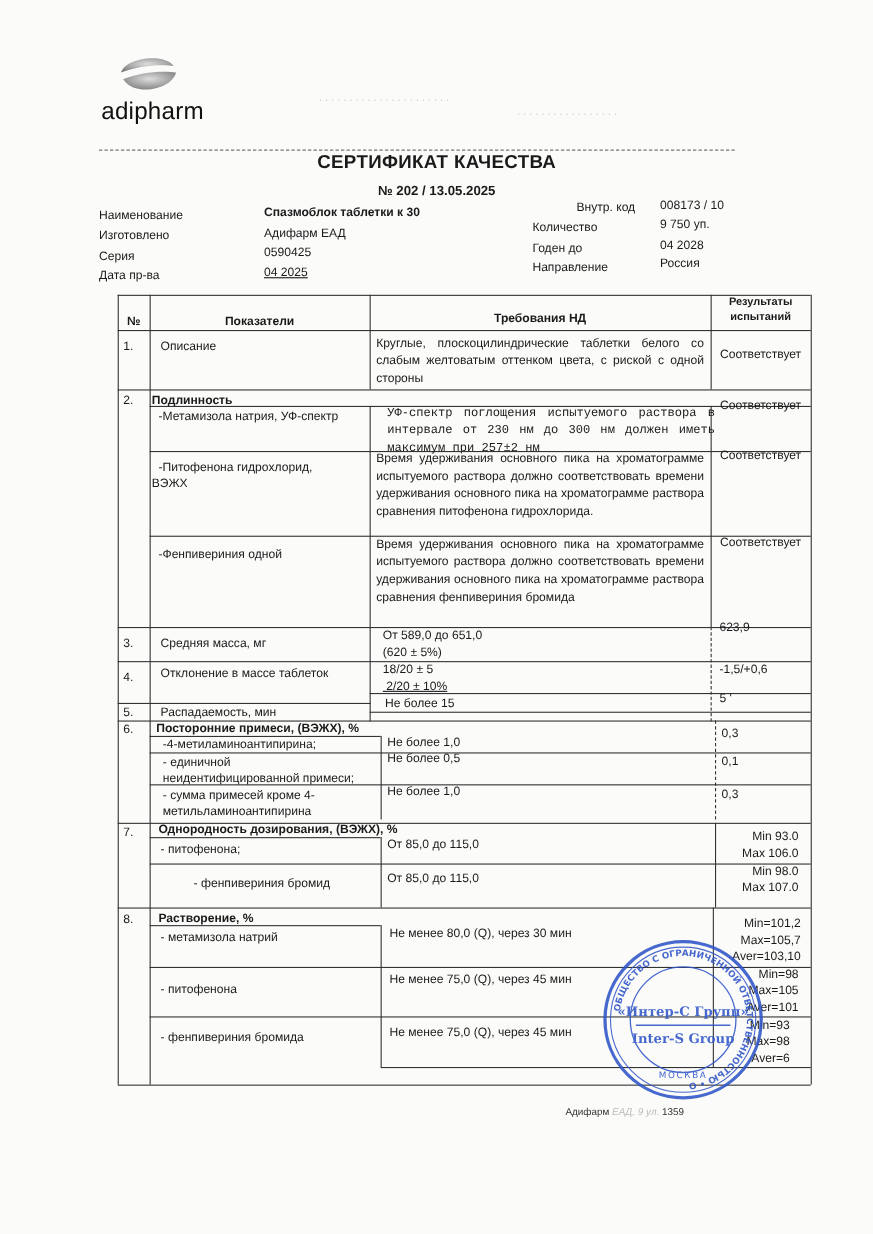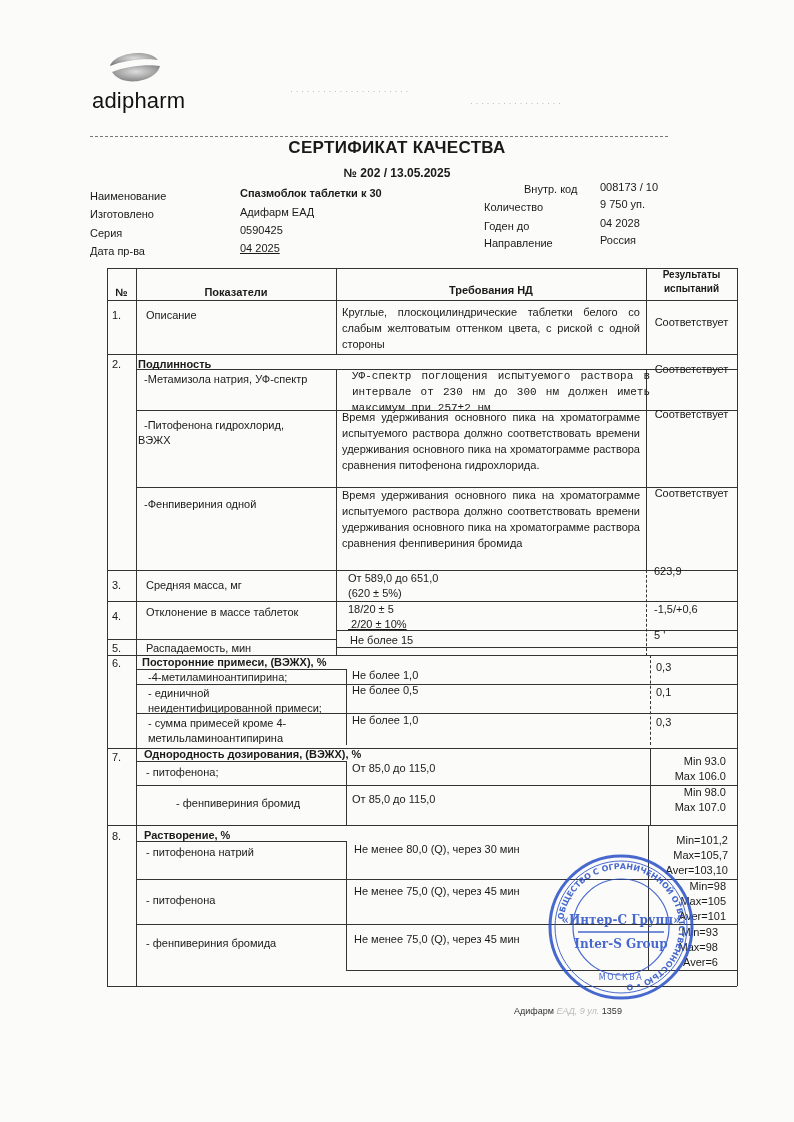--- a/index.html
+++ b/index.html
@@ -214,21 +214,21 @@
     <div>Max 107.0</div>
   </div>
   <div class="line-h" style="left:107px; top:825px; width:630px;"></div>
 
   <div class="cell" style="left:112px; top:829px;">8.</div>
   <div class="cell bold" style="left:144px; top:828px;">Растворение, %</div>
   <div class="line-h" style="left:136px; top:841px; width:210px;"></div>
   <div class="line-v" style="left:346px; top:841px; height:129px;"></div>
   <div class="line-v" style="left:648px; top:825px; height:145px;"></div>
 
-  <div class="cell" style="left:146px; top:845px;">- питофенона натрий</div>
+  <div class="cell" style="left:146px; top:845px;">- метамизола натрий</div>
   <div class="cell" style="left:354px; top:842px;">Не менее 80,0 (Q), через 30 мин</div>
   <div class="cell right" style="left:648px; top:833px; width:80px;">
     <div>Min=101,2</div>
     <div>Max=105,7</div>
     <div>Aver=103,10</div>
   </div>
   <div class="line-h" style="left:136px; top:879px; width:601px;"></div>
 
   <div class="cell" style="left:146px; top:893px;">- питофенона</div>
   <div class="cell" style="left:354px; top:884px;">Не менее 75,0 (Q), через 45 мин</div>

